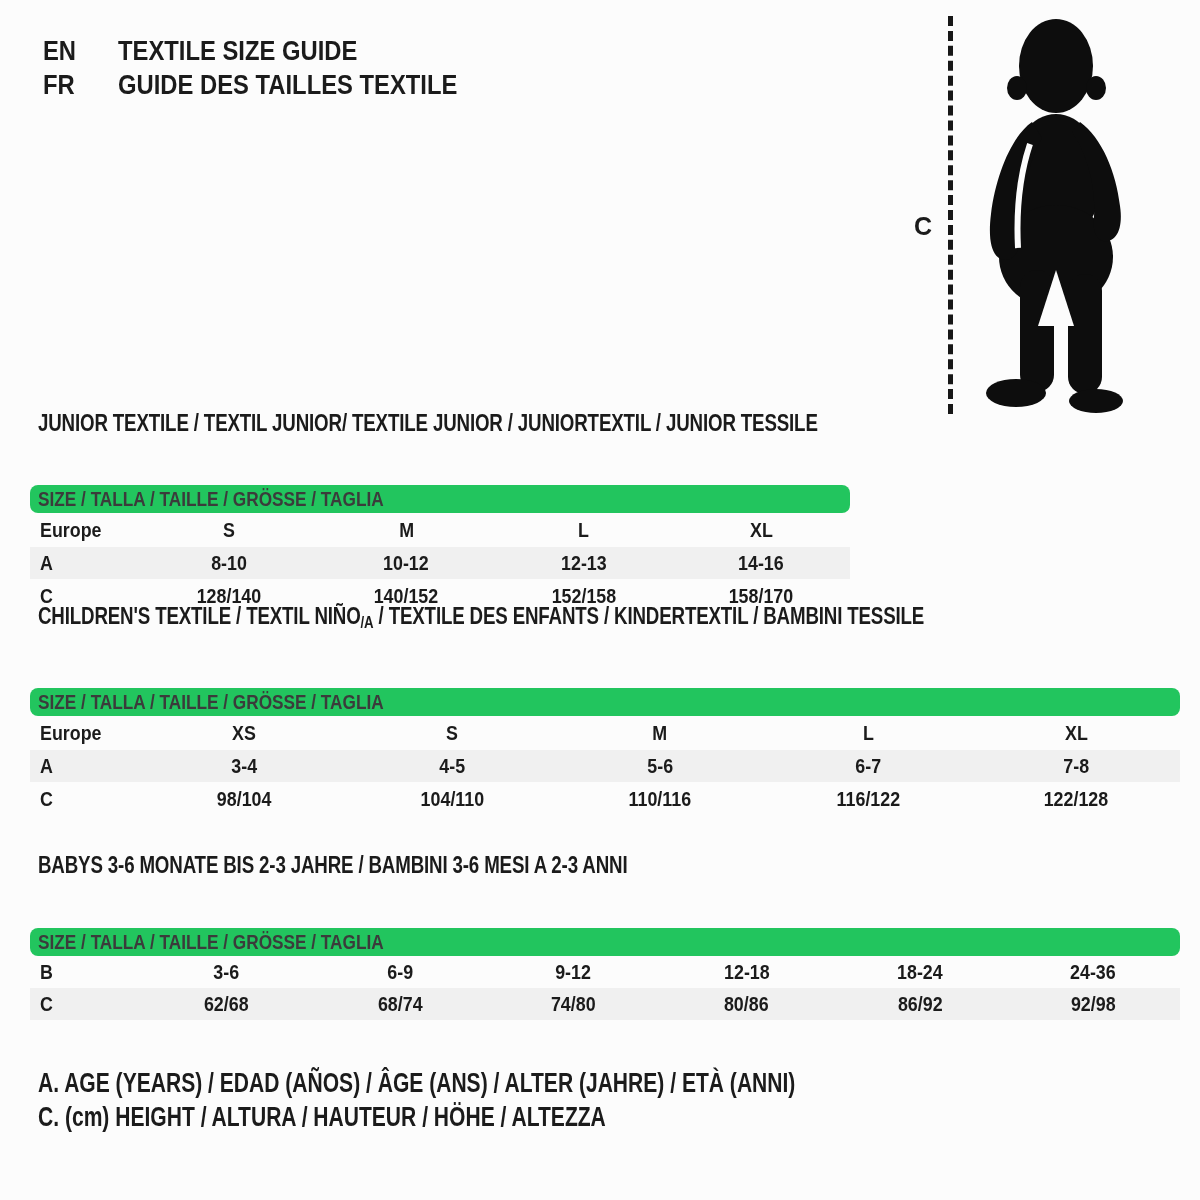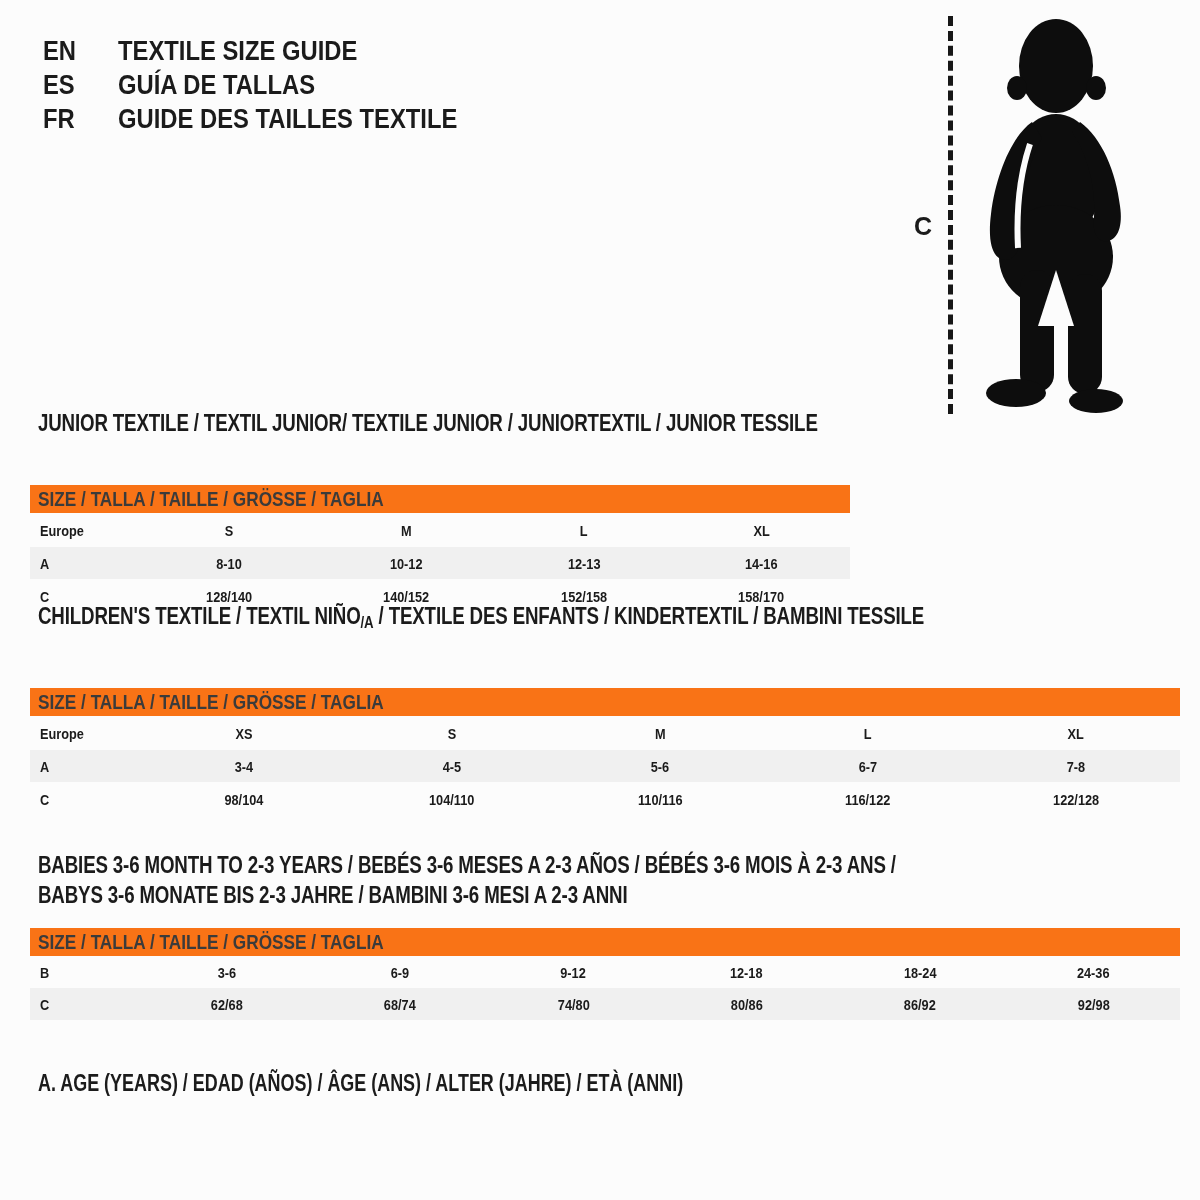--- a/index.html
+++ b/index.html
@@ -24,49 +24,45 @@
   .measure-line{left:948px;top:16px;height:398px;width:0;border-left:5px dashed #171717;}
   .measure-label{left:914px;top:212px;font-size:25px;}
   .figure-svg{left:968px;top:12px;}
 
   
   .section-title{font-size:24px;letter-spacing:-.2px;}
   .title-sub{font-size:17px;vertical-align:-4px;}
 
   
   .sizetable{left:30px;}
-  .band{background:#f97316;color:#3b3b3b;height:28px;line-height:28px;font-size:21px;padding-left:8px;}
-  .trow{display:grid;align-items:center;font-size:15px;}
+  .band{background:#22c55e;color:#3b3b3b;height:28px;line-height:28px;font-size:21px;padding-left:8px;border-radius:8px;}
+  .trow{display:grid;align-items:center;font-size:21px;}
   .cols4{grid-template-columns:110px repeat(4,1fr);}
   .cols5{grid-template-columns:110px repeat(5,1fr);}
   .cols6{grid-template-columns:110px repeat(6,1fr);}
   .h34{height:34px;}
   .h32{height:32px;}
   .cell{text-align:center;}
   .cell.lbl{text-align:left;padding-left:10px;}
   .shaded{background:#f0f0f0;}
 
   
   .babies-title{line-height:30px;}
 
   
   .legend{left:38px;top:1066px;}
-  .legend-line{height:34px;display:flex;align-items:center;font-size:23px;}
+  .legend-line{height:34px;display:flex;align-items:center;font-size:27px;}
 </style>
 </head>
 <body>
 
 <div class="abs lang-block">
   <div class="lang-row">
     <span class="lang-code"><span class="sq s85">EN</span></span>
     <span class="sq s85">TEXTILE SIZE GUIDE</span>
-  </div>
-  <div class="lang-row">
-    <span class="lang-code"><span class="sq s85">ES</span></span>
-    <span class="sq s85">GUÍA DE TALLAS</span>
   </div>
   <div class="lang-row">
     <span class="lang-code"><span class="sq s85">FR</span></span>
     <span class="sq s85">GUIDE DES TAILLES TEXTILE</span>
   </div>
 </div>
 
 <div class="abs measure-line"></div>
 <div class="abs measure-label">C</div>
 <svg class="abs figure-svg" width="170" height="402" viewBox="0 0 170 402" aria-hidden="true">
@@ -144,21 +140,20 @@
     <div class="cell lbl"><span class="sq s85">C</span></div>
     <div class="cell"><span class="sqc">98/104</span></div>
     <div class="cell"><span class="sqc">104/110</span></div>
     <div class="cell"><span class="sqc">110/116</span></div>
     <div class="cell"><span class="sqc">116/122</span></div>
     <div class="cell"><span class="sqc">122/128</span></div>
   </div>
 </div>
 
 <div class="abs section-title babies-title" style="left:38px;top:850px;">
-  <div><span class="sq s78">BABIES 3-6 MONTH TO 2-3 YEARS / BEBÉS 3-6 MESES A 2-3 AÑOS / BÉBÉS 3-6 MOIS À 2-3 ANS /</span></div>
   <div><span class="sq s78">BABYS 3-6 MONATE BIS 2-3 JAHRE / BAMBINI 3-6 MESI A 2-3 ANNI</span></div>
 </div>
 <div class="abs sizetable" style="top:928px;width:1150px;">
   <div class="band">
     <span class="sq s82">SIZE / TALLA / TAILLE / GRÖSSE / TAGLIA</span>
   </div>
   <div class="trow cols6 h32">
     <div class="cell lbl"><span class="sq s85">B</span></div>
     <div class="cell"><span class="sqc">3-6</span></div>
     <div class="cell"><span class="sqc">6-9</span></div>
@@ -175,13 +170,16 @@
     <div class="cell"><span class="sqc">80/86</span></div>
     <div class="cell"><span class="sqc">86/92</span></div>
     <div class="cell"><span class="sqc">92/98</span></div>
   </div>
 </div>
 
 <div class="abs legend">
   <div class="legend-line">
       <span class="sq s78">A. AGE (YEARS) / EDAD (AÑOS) / ÂGE (ANS) / ALTER (JAHRE) / ETÀ (ANNI)</span>
     </div>
+  <div class="legend-line">
+      <span class="sq s78">C. (cm) HEIGHT / ALTURA / HAUTEUR / HÖHE / ALTEZZA</span>
+    </div>
 </div>
 
 </body></html>

